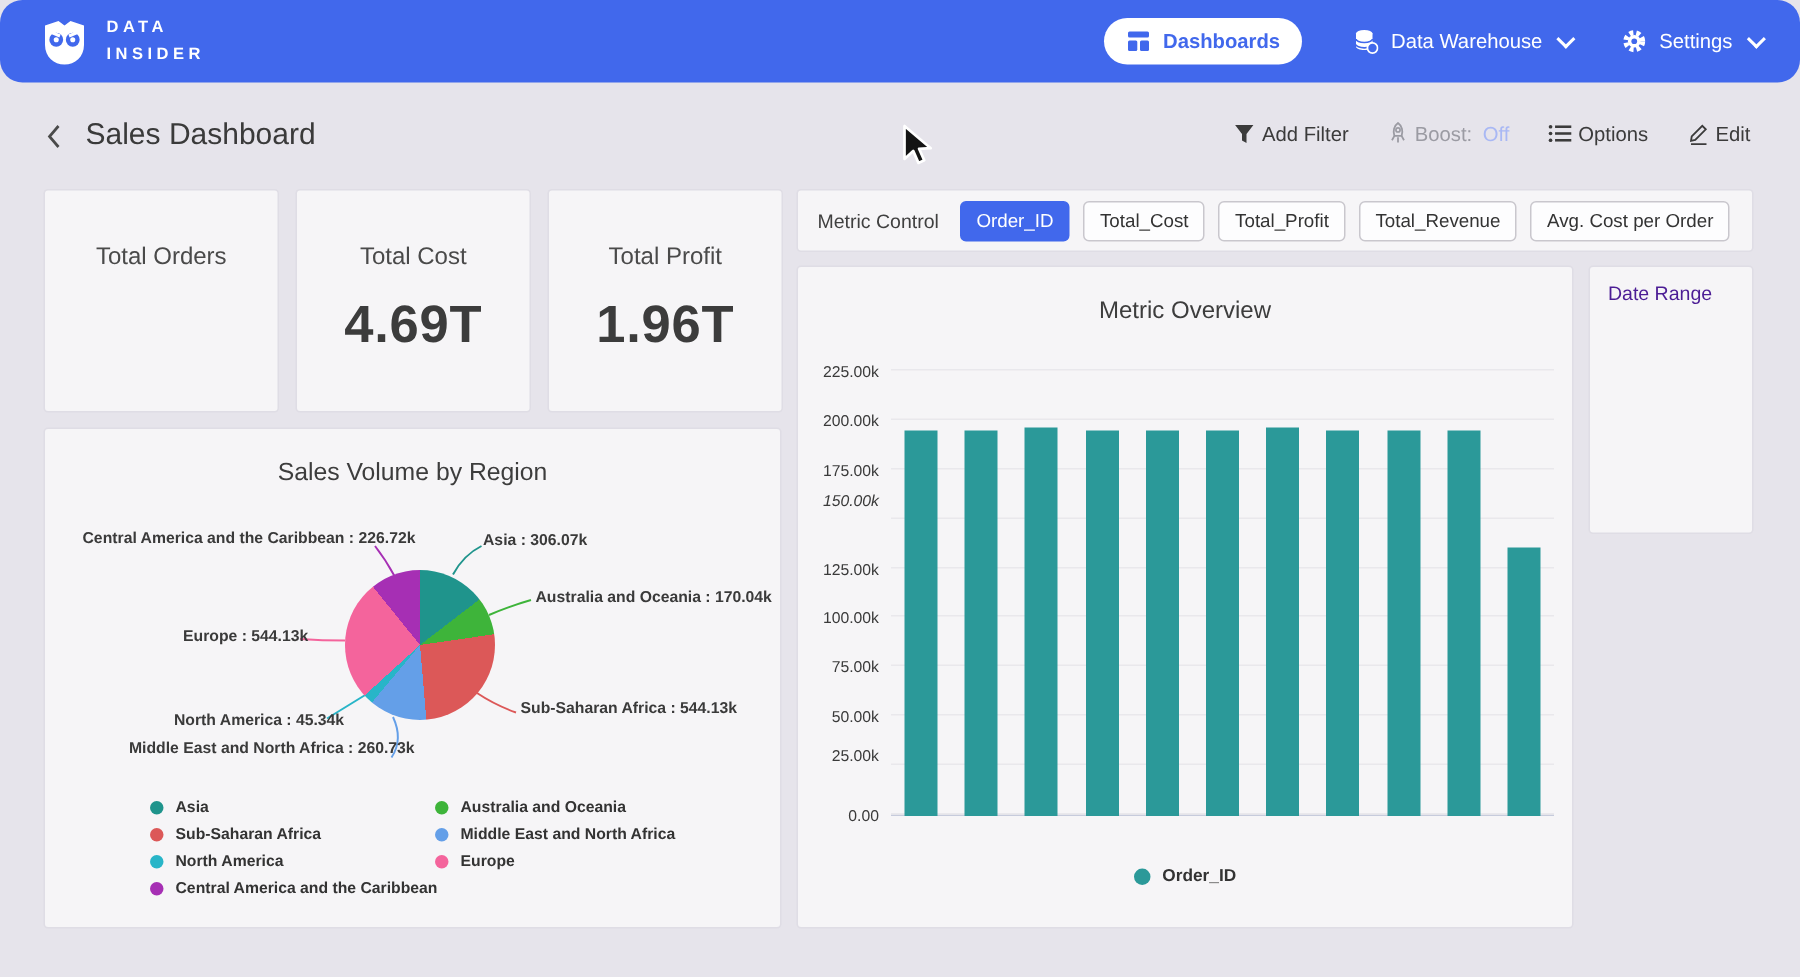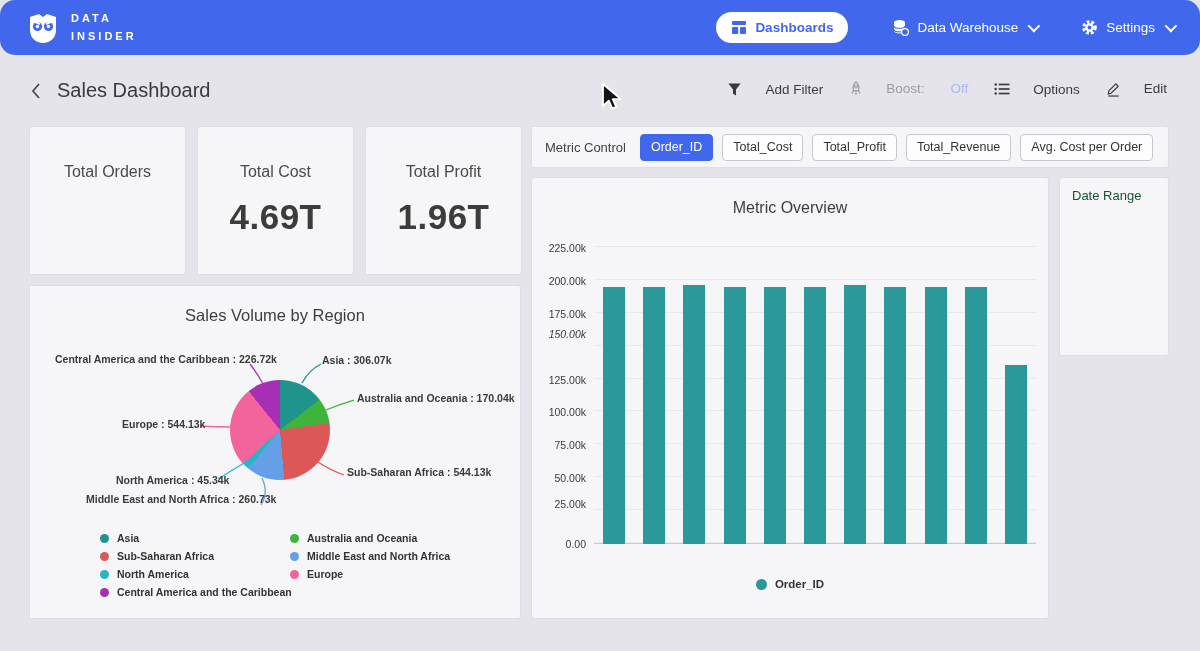--- a/index.html
+++ b/index.html
@@ -12,35 +12,35 @@
 
   
   .topnav {
     position:absolute; left:0; top:0; width:1200px; height:55px;
     background:#4168ec; display:flex; align-items:center; justify-content:space-between;
     padding:0 26px;
     border-radius:15px;
   }
   .brand { display:flex; align-items:center; gap:11px; }
   .brand-text { color:#fff; font-size:11px; font-weight:bold; letter-spacing:3px; line-height:1.55; }
-  .nav-right { display:flex; align-items:center; gap:44px; }
+  .nav-right { display:flex; align-items:center; gap:34px; }
   .pill-btn {
     background:#fff; color:#4168ec; border:none; border-radius:17px; height:31px;
     padding:0 15px; display:flex; align-items:center; gap:8px; font-size:13.5px; font-weight:bold;
   }
   .nav-item { background:none; border:none; color:#fff; font-size:13.5px; font-weight:500;
     display:flex; align-items:center; gap:8px; padding:0; }
   .chev { width:9px; height:9px; border-right:2px solid #fff; border-bottom:2px solid #fff;
     transform:rotate(45deg) translateY(-2px); margin-left:2px; }
 
   
   .back-btn { position:absolute; left:26px; top:80px; background:none; border:none; padding:2px; }
   .page-title { position:absolute; left:57px; top:79px; font-size:20px; font-weight:500; color:#3a3a3a; }
   .header-actions { position:absolute; right:33px; top:81px; display:flex; align-items:center; gap:26px; }
-  .h-action { background:none; border:none; display:flex; align-items:flex-start; gap:23px;
+  .h-action { background:none; border:none; display:flex; align-items:center; gap:4px;
     font-size:13.5px; font-weight:500; color:#3b3b3b; padding:0; }
   .boost-label { color:#9b9ba3; }
   .boost-value { color:#a9b8f4; margin-left:3px; }
 
   
   .card { position:absolute; background:#f6f5f7; border-radius:2px; box-shadow:0 0 0 1px rgba(120,120,140,0.06); }
   .kpi-card { width:155px; height:147px; top:127px; display:flex; flex-direction:column; align-items:center; }
   .kpi-label { margin-top:36px; font-size:16px; color:#4a4a4a; font-weight:500; }
   .kpi-value { margin-top:16px; font-size:35px; font-weight:bold; color:#3c3c3c; letter-spacing:0.5px; }
 
@@ -66,21 +66,21 @@
   .bar { width:22px; }
   .xlabels { position:absolute; left:62px; top:373px; width:442px; display:flex; }
   .xlabel { flex:1; text-align:center; font-size:11px; color:#3a3a3a; }
   .bar-legend { position:absolute; left:0; top:400px; width:100%;
     display:flex; align-items:center; justify-content:center; gap:8px; }
   .legend-dot { width:11px; height:11px; border-radius:50%; }
   .bar-legend-label { font-size:11.5px; font-weight:bold; color:#333; }
 
   
   .date-range { left:1060px; top:178px; width:108px; height:177px; padding:10px 8px; }
-  .dr-label { font-size:13px; color:#14532d; margin:0 0 10px 4px; }
+  .dr-label { font-size:13px; color:#4c1d95; margin:0 0 10px 4px; }
   .range-btn { display:block; width:100%; height:26px; margin-bottom:4px;
     background:#fbfafc; border:1px solid #c9c7cd; border-radius:5px; font-size:12.5px; color:#333; }
   .range-selected { background:#4168ec; border-color:#4168ec; color:#fff; }
 
   
   .pie-card { left:30px; top:286px; width:490px; height:332px; }
   .pie-title { text-align:center; margin-top:20px; font-size:16.5px; color:#3d3d3d; }
   .pie { position:absolute; left:200px; top:94px; width:100px; height:100px; border-radius:50%; }
   .pie-leaders { position:absolute; left:0; top:0; pointer-events:none; }
   .pie-label { position:absolute; font-size:10.5px; font-weight:bold; color:#3a3a3a; white-space:nowrap; }

